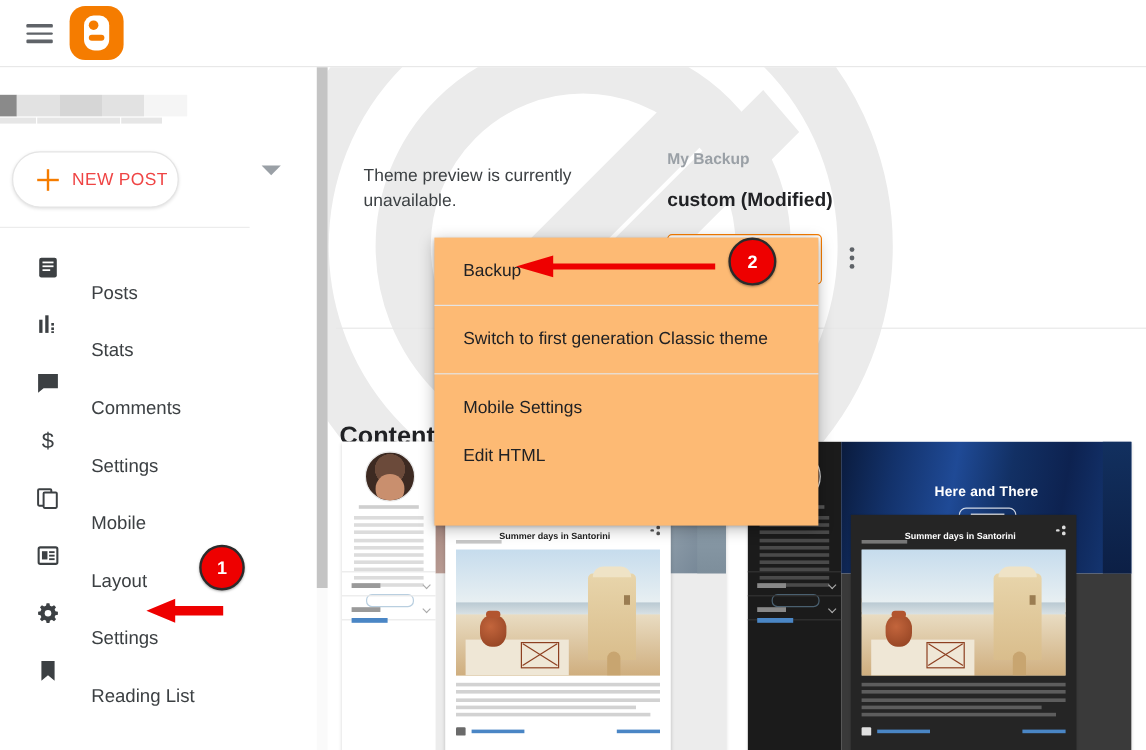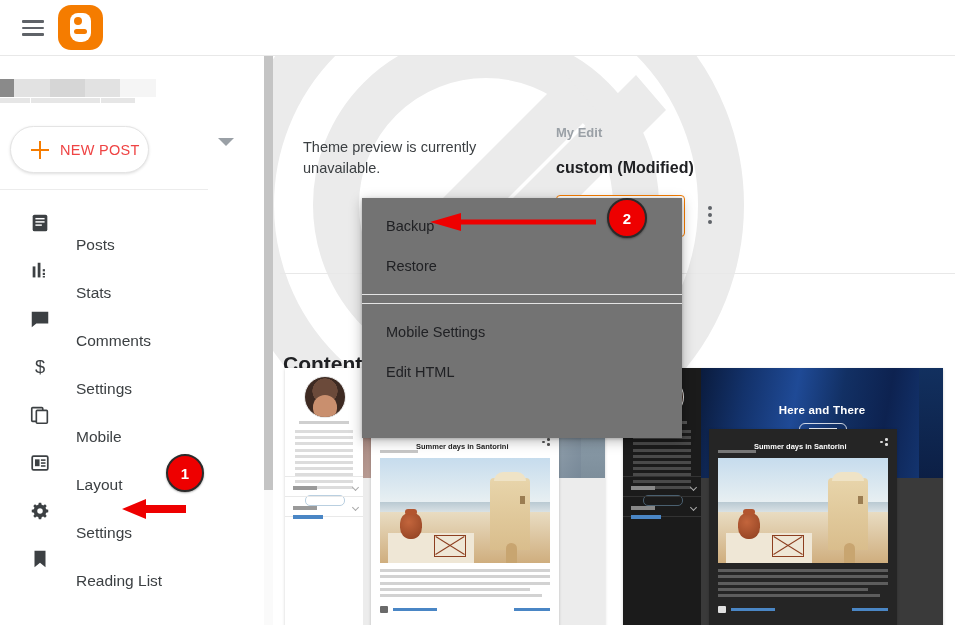--- a/index.html
+++ b/index.html
@@ -226,21 +226,21 @@
   .card.dark .pv-foot .fc{background:#e0e0e0;}
   .pv-foot .fl{position:absolute;left:13px;top:3px;width:44px;height:3.4px;background:#4a86c5;}
   .pv-foot .fr{position:absolute;right:0;top:3px;width:36px;height:3.4px;background:#4a86c5;}
   .pv-right{position:absolute;right:0;top:0;width:24px;height:110px;}
   .card.light .pv-right{background:linear-gradient(#9fb0bd,#7d8e9b);}
   .card.dark .pv-right{background:linear-gradient(#12305f,#0c1f45);}
 
   
   .menu{
     position:absolute;left:362px;top:198px;width:320px;height:240px;
-    background:#737373;box-shadow:0 3px 12px rgba(0,0,0,.28),0 1px 3px rgba(0,0,0,.2);
+    background:#fdba74;box-shadow:0 3px 12px rgba(0,0,0,.28),0 1px 3px rgba(0,0,0,.2);
     z-index:80;
   }
   .menuitem{
     position:relative;height:40px;display:flex;align-items:center;cursor:pointer;
     font-size:14.5px;color:#202124;padding-left:24px;
   }
   .menusep{height:1px;background:#e4e4e4;margin:8px 0;}
 
   
   .badge{
@@ -403,21 +403,21 @@
         </g>
         <g fill="#ebebeb">
           <path d="M300 300 L440 160 L470 195 L355 310 L470 425 L440 460 Z"></path>
           <path d="M230 300 L370 160 L400 195 L285 310 L400 425 L370 460 Z"></path>
         </g>
       </svg>
     </div>
 
     <div class="preview-msg">Theme preview is currently unavailable.</div>
 
-    <div class="theme-label">My Edit</div>
+    <div class="theme-label">My Backup</div>
     <div class="theme-name">custom (Modified)</div>
 
     <div class="customize-btn">CUSTOMIZE</div>
     <div class="kebab">
         <i></i>
         <i></i>
         <i></i>
       </div>
 
     <div class="hr-main"></div>
@@ -563,22 +563,22 @@
         </div>
       </div>
 
     </div>
 
   </div>
 
   <div class="menu">
     <div style="height:8px"></div>
     <div class="menuitem">Backup</div>
-    <div class="menuitem">Restore</div>
     <div class="menusep"></div>
+    <div class="menuitem">Switch to first generation Classic theme</div>
     <div class="menusep"></div>
     <div class="menuitem">Mobile Settings</div>
     <div class="menuitem">Edit HTML</div>
   </div>
 
   <div class="arrow" id="arrow1">
     <svg width="68" height="24" viewBox="0 0 68 24">
       <path d="M66 8 L26 8 L26 2 L2 12 L26 22 L26 16 L66 16 Z" fill="#ee0000"></path>
     </svg>
   </div>

